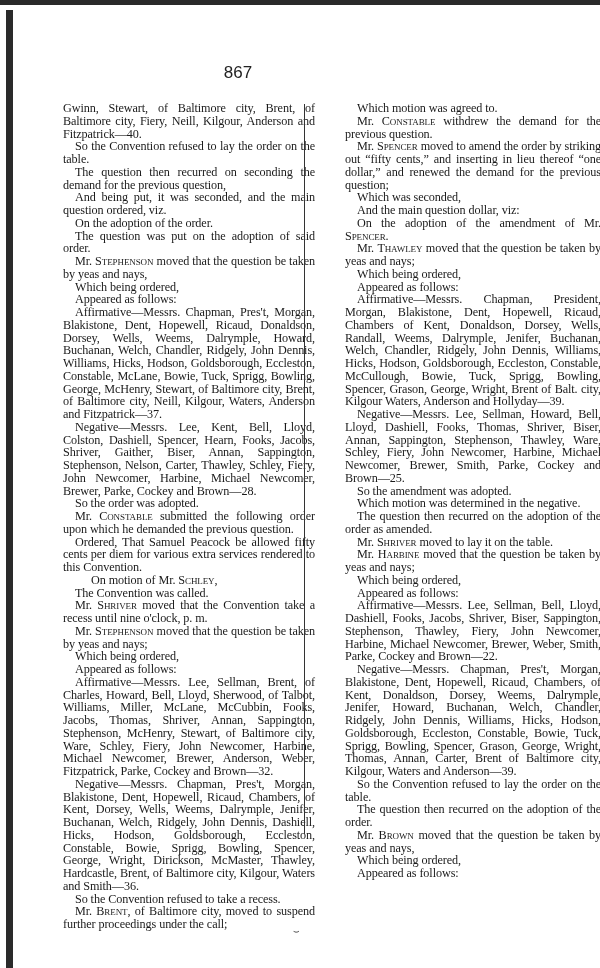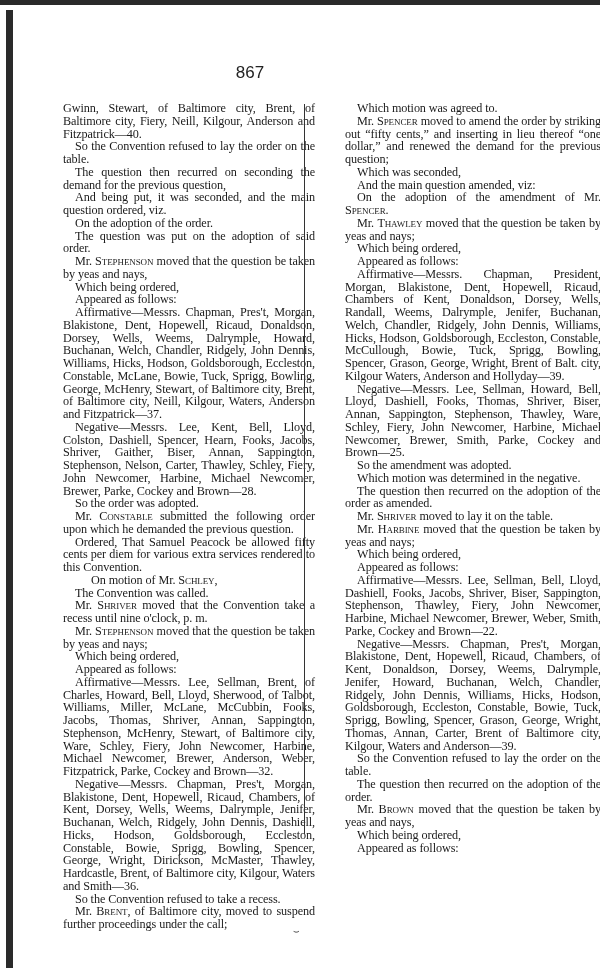--- a/index.html
+++ b/index.html
@@ -4,21 +4,21 @@
 <style>
   html, body { margin: 0; padding: 0; }
   body {
     width: 600px; height: 968px; position: relative; overflow: hidden;
     background: #ffffff; color: #1a1a1a;
     font-family: "Liberation Serif", "DejaVu Serif", serif;
   }
   .top-bar { position: absolute; left: 0; top: 0; width: 600px; height: 5px; background: #2a2a2a; }
   .left-bar { position: absolute; left: 6px; top: 10px; width: 7px; height: 958px; background: #2a2a2a; }
   .page-number {
-    position: absolute; left: 12px; width: 476px; top: 63px; text-align: center;
+    position: absolute; left: 0; width: 476px; top: 63px; text-align: center;
     font-family: "Liberation Sans", "DejaVu Sans", sans-serif; font-size: 17px; color: #222;
   }
   .col {
     position: absolute; top: 102px; font-size: 12.2px; line-height: 12.75px;
     text-align: justify; letter-spacing: -0.1px; margin-left: 17px;
   }
   .col-left { left: 46px; width: 252px; }
   .col-right { left: 328px; width: 256px; }
   .divider { position: absolute; left: 304px; top: 104px; width: 1px; height: 730px; background: #333; }
   .col p { margin: 0; }
@@ -58,23 +58,24 @@
     <p class="ind"><span>Which being ordered,</span></p>
     <p class="ind"><span>Appeared as follows:</span></p>
     <p class="ind"><span class="it">Affirmative</span><span>—Messrs. Lee, Sellman, Brent, of Charles, Howard, Bell, Lloyd, Sherwood, of Talbot, Williams, Miller, McLane, McCubbin, Fooks, Jacobs, Thomas, Shriver, Annan, Sappington, Stephenson, McHenry, Stewart, of Baltimore city, Ware, Schley, Fiery, John Newcomer, Harbine, Michael Newcomer, Brewer, Anderson, Weber, Fitzpatrick, Parke, Cockey and Brown—32.</span></p>
     <p class="ind"><span class="it">Negative</span><span>—Messrs. Chapman, Pres't, Morgan, Blakistone, Dent, Hopewell, Ricaud, Chambers, of Kent, Dorsey, Wells, Weems, Dalrymple, Jenifer, Buchanan, Welch, Ridgely, John Dennis, Dashiell, Hicks, Hodson, Goldsborough, Eccleston, Constable, Bowie, Sprigg, Bowling, Spencer, George, Wright, Dirickson, McMaster, Thawley, Hardcastle, Brent, of Baltimore city, Kilgour, Waters and Smith—36.</span></p>
     <p class="ind"><span>So the Convention refused to take a recess.</span></p>
     <p class="ind"><span>Mr. </span><span class="sc">Brent</span><span>, of Baltimore city, moved to suspend further proceedings under the call;</span></p>
   </div>
 <div class="divider"></div>
 <div class="col col-right" id="col-right">
     <p class="ind"><span>Which motion was agreed to.</span></p>
+    <p class="ind"><span>Mr. </span><span class="sc">Constable</span><span> withdrew the demand for the previous question.</span></p>
     <p class="ind"><span>Mr. </span><span class="sc">Spencer</span><span> moved to amend the order by striking out “fifty cents,” and inserting in lieu thereof “one dollar,” and renewed the demand for the previous question;</span></p>
     <p class="ind"><span>Which was seconded,</span></p>
-    <p class="ind"><span>And the main question amended, viz:</span></p>
+    <p class="ind"><span>And the main question dollar, viz:</span></p>
     <p class="ind"><span>On the adoption of the amendment of Mr. </span><span class="sc">Spencer</span><span>.</span></p>
     <p class="ind"><span>Mr. </span><span class="sc">Thawley</span><span> moved that the question be taken by yeas and nays;</span></p>
     <p class="ind"><span>Which being ordered,</span></p>
     <p class="ind"><span>Appeared as follows:</span></p>
     <p class="ind"><span class="it">Affirmative</span><span>—Messrs. Chapman, President, Morgan, Blakistone, Dent, Hopewell, Ricaud, Chambers of Kent, Donaldson, Dorsey, Wells, Randall, Weems, Dalrymple, Jenifer, Buchanan, Welch, Chandler, Ridgely, John Dennis, Williams, Hicks, Hodson, Goldsborough, Eccleston, Constable, McCullough, Bowie, Tuck, Sprigg, Bowling, Spencer, Grason, George, Wright, Brent of Balt. city, Kilgour Waters, Anderson and Hollyday—39.</span></p>
     <p class="ind"><span class="it">Negative</span><span>—Messrs. Lee, Sellman, Howard, Bell, Lloyd, Dashiell, Fooks, Thomas, Shriver, Biser, Annan, Sappington, Stephenson, Thawley, Ware, Schley, Fiery, John Newcomer, Harbine, Michael Newcomer, Brewer, Smith, Parke, Cockey and Brown—25.</span></p>
     <p class="ind"><span>So the amendment was adopted.</span></p>
     <p class="ind"><span>Which motion was determined in the negative.</span></p>
     <p class="ind"><span>The question then recurred on the adoption of the order as amended.</span></p>
     <p class="ind"><span>Mr. </span><span class="sc">Shriver</span><span> moved to lay it on the table.</span></p>

